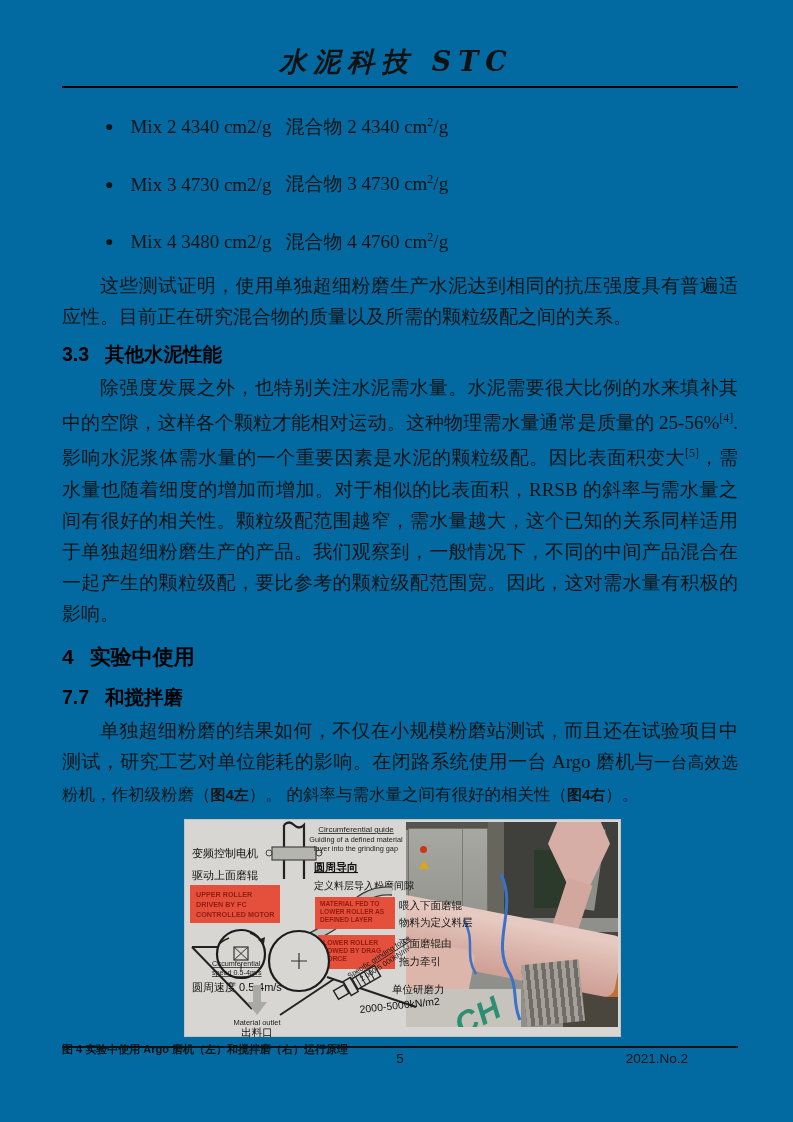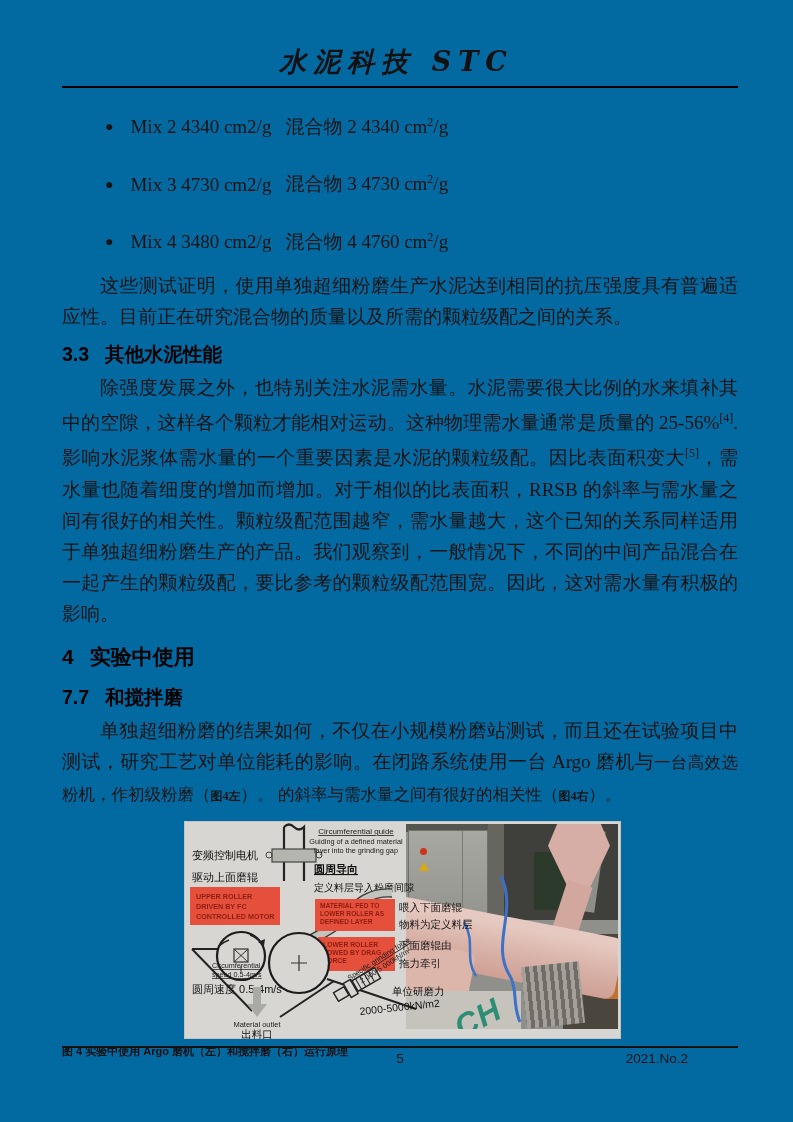--- a/index.html
+++ b/index.html
@@ -24,21 +24,21 @@
   .mix-en { margin-right:14px; }
   sup { font-size:12px; }
   p.body { font-size:19px; line-height:31px; text-align:justify; text-indent:38px; }
   h2.sec, h3.sec {
     font-family:"Liberation Sans", sans-serif; font-weight:bold; color:#000;
   }
   h3.sec { font-size:19.5px; line-height:30px; margin:7px 0 3px 0; }
   h2.sec { font-size:21px; line-height:36px; margin:10px 0 0 0; }
   .sec-num { margin-right:16px; }
   .run-hei { font-family:"Liberation Sans", sans-serif; font-size:16.5px; }
-  .run-hei-b { font-family:Liberation Serif, serif; font-size:12px; font-weight:bold; }
+  .run-hei-b { font-family:Liberation Sans, sans-serif; font-size:15px; font-weight:bold; }
   
   .figure {
     position:relative; margin:9px 0 0 122px; width:437px; height:218px;
     background:#d7d6d2; box-shadow:0 0 0 1px #c4c3bf inset;
   }
   .photo { position:absolute; left:222px; top:3px; width:212px; height:205px; overflow:hidden; background:#8f8f8b; }
   .photo div { position:absolute; }
   .ph-topstrip { left:0; top:0; width:212px; height:8px; background:#55554f; }
   .ph-cabinet { left:2px; top:6px; width:80px; height:128px; background:linear-gradient(180deg,#a8a8a2,#8c8c86); border:1px solid #70706a; }
   .ph-cab-line { left:56px; top:6px; width:1px; height:128px; background:#7a7a74; }

